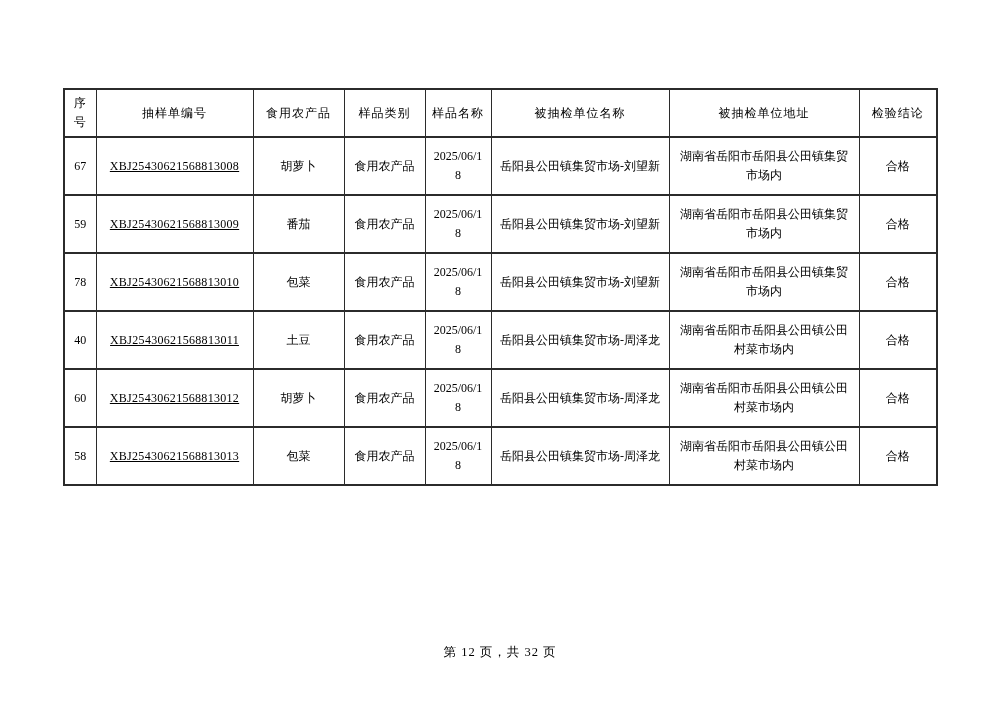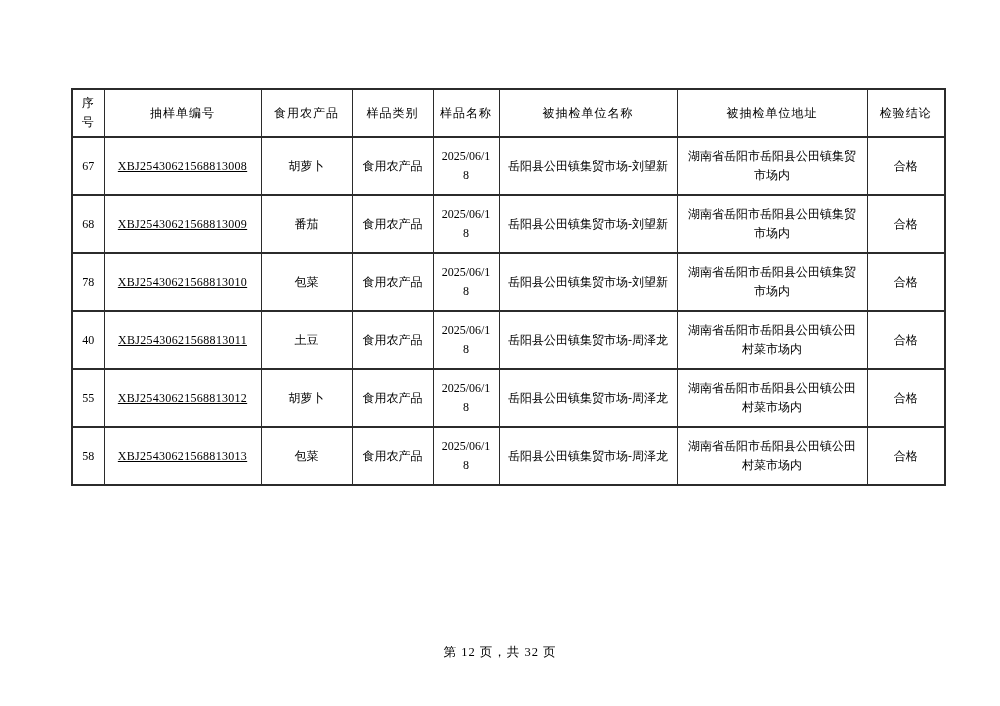--- a/index.html
+++ b/index.html
@@ -17,21 +17,20 @@
     overflow: hidden;
   }
   table.results {
     position: absolute;
     left: 63px;
     top: 88px;
     width: 873px;
     border-collapse: collapse;
     table-layout: fixed;
     border: 2px solid #2b2b2b;
-    margin-left: 8px;
   }
   table.results th,
   table.results td {
     border: 1px solid #2b2b2b;
     text-align: center;
     vertical-align: middle;
     font-size: 12px;
     font-weight: normal;
     padding: 2px 6px;
     line-height: 1.55;
@@ -95,21 +94,21 @@
       <td>67</td>
       <td class="id-cell">XBJ25430621568813008</td>
       <td>胡萝卜</td>
       <td>食用农产品</td>
       <td>2025/06/18</td>
       <td>岳阳县公田镇集贸市场-刘望新</td>
       <td>湖南省岳阳市岳阳县公田镇集贸市场内</td>
       <td>合格</td>
     </tr>
         <tr>
-      <td>68</td>
+      <td>59</td>
       <td class="id-cell">XBJ25430621568813009</td>
       <td>番茄</td>
       <td>食用农产品</td>
       <td>2025/06/18</td>
       <td>岳阳县公田镇集贸市场-刘望新</td>
       <td>湖南省岳阳市岳阳县公田镇集贸市场内</td>
       <td>合格</td>
     </tr>
         <tr>
       <td>78</td>
@@ -125,21 +124,21 @@
       <td>40</td>
       <td class="id-cell">XBJ25430621568813011</td>
       <td>土豆</td>
       <td>食用农产品</td>
       <td>2025/06/18</td>
       <td>岳阳县公田镇集贸市场-周泽龙</td>
       <td>湖南省岳阳市岳阳县公田镇公田村菜市场内</td>
       <td>合格</td>
     </tr>
         <tr>
-      <td>55</td>
+      <td>60</td>
       <td class="id-cell">XBJ25430621568813012</td>
       <td>胡萝卜</td>
       <td>食用农产品</td>
       <td>2025/06/18</td>
       <td>岳阳县公田镇集贸市场-周泽龙</td>
       <td>湖南省岳阳市岳阳县公田镇公田村菜市场内</td>
       <td>合格</td>
     </tr>
         <tr>
       <td>58</td>

